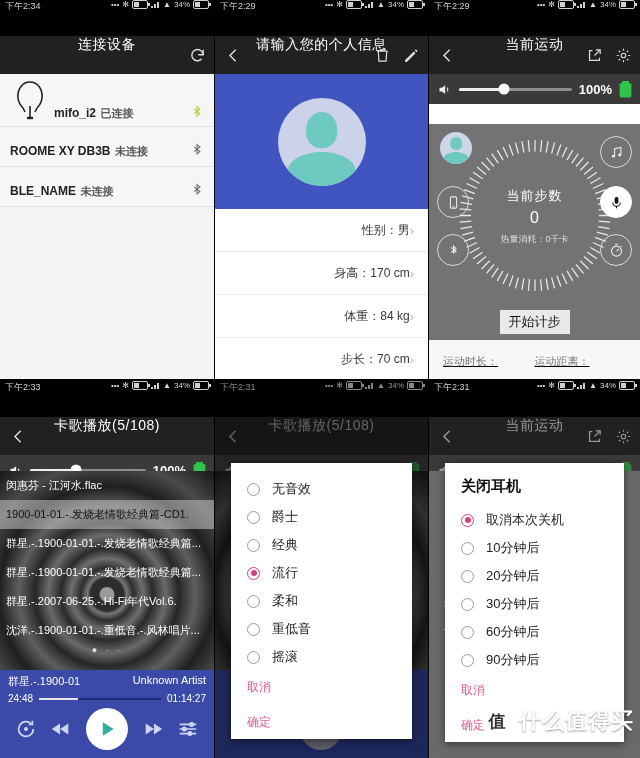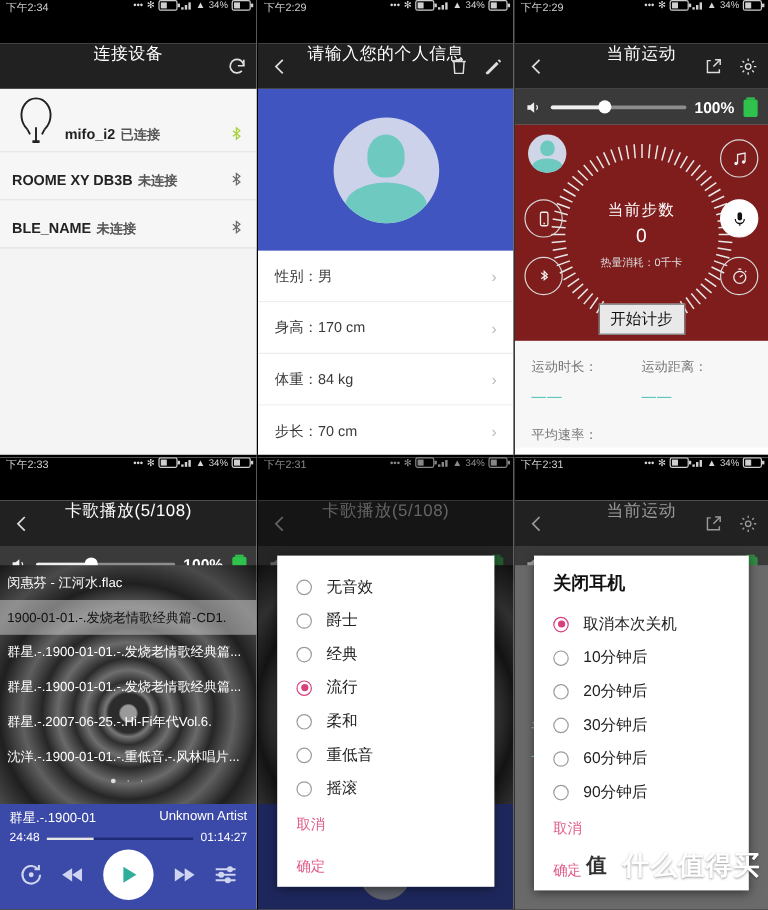--- a/index.html
+++ b/index.html
@@ -40,47 +40,47 @@
   .dev-state{font-size:11px;color:#555;line-height:17px;}
   .bt{width:14px;height:18px;flex:0 0 14px;}
   .bt svg{width:100%;height:100%;}
 
   
   .profile-hero{height:135px;background:#4055c0;display:flex;align-items:center;justify-content:center;}
   .avatar{width:88px;height:88px;border-radius:50%;background:#ccd2ea;position:relative;overflow:hidden;}
   .avatar .head{position:absolute;left:50%;top:17%;transform:translateX(-50%);width:36%;height:40%;background:#6ec9c0;border-radius:50% 50% 45% 45%;}
   .avatar .body{position:absolute;left:50%;bottom:-6%;transform:translateX(-50%);width:78%;height:44%;background:#6ec9c0;border-radius:50% 50% 0 0;}
   .inforow{height:42px;display:flex;align-items:center;padding:0 14px;border-bottom:1px solid #ececec;font-size:12px;color:#3a3a3a;background:#fff;}
-  .inforow span.lbl{flex:1;}
+  .inforow span.lbl{flex:1;text-align:right;}
   .chev{color:#bbb;font-size:13px;}
 
   
   .volbar{height:30px;background:#3a3a3a;display:flex;align-items:center;padding:0 8px;gap:7px;}
   .volpct{color:#fff;font-size:13px;font-weight:bold;}
   .track{flex:1;height:3px;background:#8d8d8d;border-radius:2px;position:relative;}
   .track .fill{position:absolute;left:0;top:0;bottom:0;width:40%;background:#efefef;border-radius:2px;}
   .track .knob{position:absolute;left:40%;top:50%;transform:translate(-50%,-50%);width:11px;height:11px;border-radius:50%;background:#fff;}
   .battg{width:13px;height:17px;position:relative;}
   .battg svg{width:100%;height:100%;}
-  .sportwrap{background:#7f1d1d;height:180px;position:relative;}
+  .sportwrap{background:#737373;height:216px;position:relative;margin-top:20px;}
   .dial{position:absolute;left:50%;top:14px;transform:translateX(-50%);width:155px;height:155px;border-radius:50%;}
   .dial .ticks{position:absolute;inset:0;border-radius:50%;}
   .dial-center{position:absolute;left:50%;top:50%;transform:translate(-50%,-50%);text-align:center;color:#fff;width:130px;}
   .dial-center .t1{font-size:13px;letter-spacing:1px;}
   .dial-center .t2{font-size:16px;margin:4px 0 6px;}
   .dial-center .t3{font-size:9px;color:#ddd;}
   .side-ic{position:absolute;width:30px;height:30px;border-radius:50%;border:1px solid #d8d8d8;display:flex;align-items:center;justify-content:center;color:#eee;}
   .side-ic.filled{background:#fff;color:#111;border-color:#fff;}
   .side-ic svg{width:15px;height:15px;}
   .avatar-sm{position:absolute;left:11px;top:8px;width:32px;height:32px;border-radius:50%;background:#cfd6e8;overflow:hidden;}
   .avatar-sm .head{position:absolute;left:50%;top:17%;transform:translateX(-50%);width:36%;height:40%;background:#6ec9c0;border-radius:50% 50% 45% 45%;}
   .avatar-sm .body{position:absolute;left:50%;bottom:-6%;transform:translateX(-50%);width:78%;height:44%;background:#6ec9c0;border-radius:50% 50% 0 0;}
   .startbtn{position:absolute;left:50%;bottom:5px;transform:translateX(-50%);background:#e9e9e9;color:#111;font-size:13px;padding:3px 9px;border:1px solid #777;}
   .stats{background:#f7f7f7;height:calc(379px - 22px - 38px - 30px - 200px);padding:14px 14px 0;box-sizing:border-box;}
-  .statsrow{display:flex;}
+  .statsrow{display:flex;text-decoration:underline;}
   .statcell{flex:1;}
   .statlbl{font-size:11px;color:#777;}
   .statval{font-size:12px;color:#3fbfb0;letter-spacing:1px;margin-top:10px;}
   .mt{margin-top:18px;}
 
   
   .vinyl{position:absolute;left:0;right:0;top:90px;bottom:88px;background:
       radial-gradient(circle at 50% 62%, #9a9a9a 0 4%, #2c2c2c 5% 10%, #777 12%, #2e2e2e 16%, #6e6e6e 22%, #2a2a2a 28%, #6a6a6a 36%, #262626 44%, #5f5f5f 54%, #1f1f1f 66%, #4a4a4a 80%, #171717 100%);}
   .plist{position:absolute;left:0;right:0;top:90px;bottom:88px;}
   .prow{height:29px;display:flex;align-items:center;padding:0 6px;font-size:11px;color:#fff;white-space:nowrap;overflow:hidden;text-overflow:ellipsis;}

